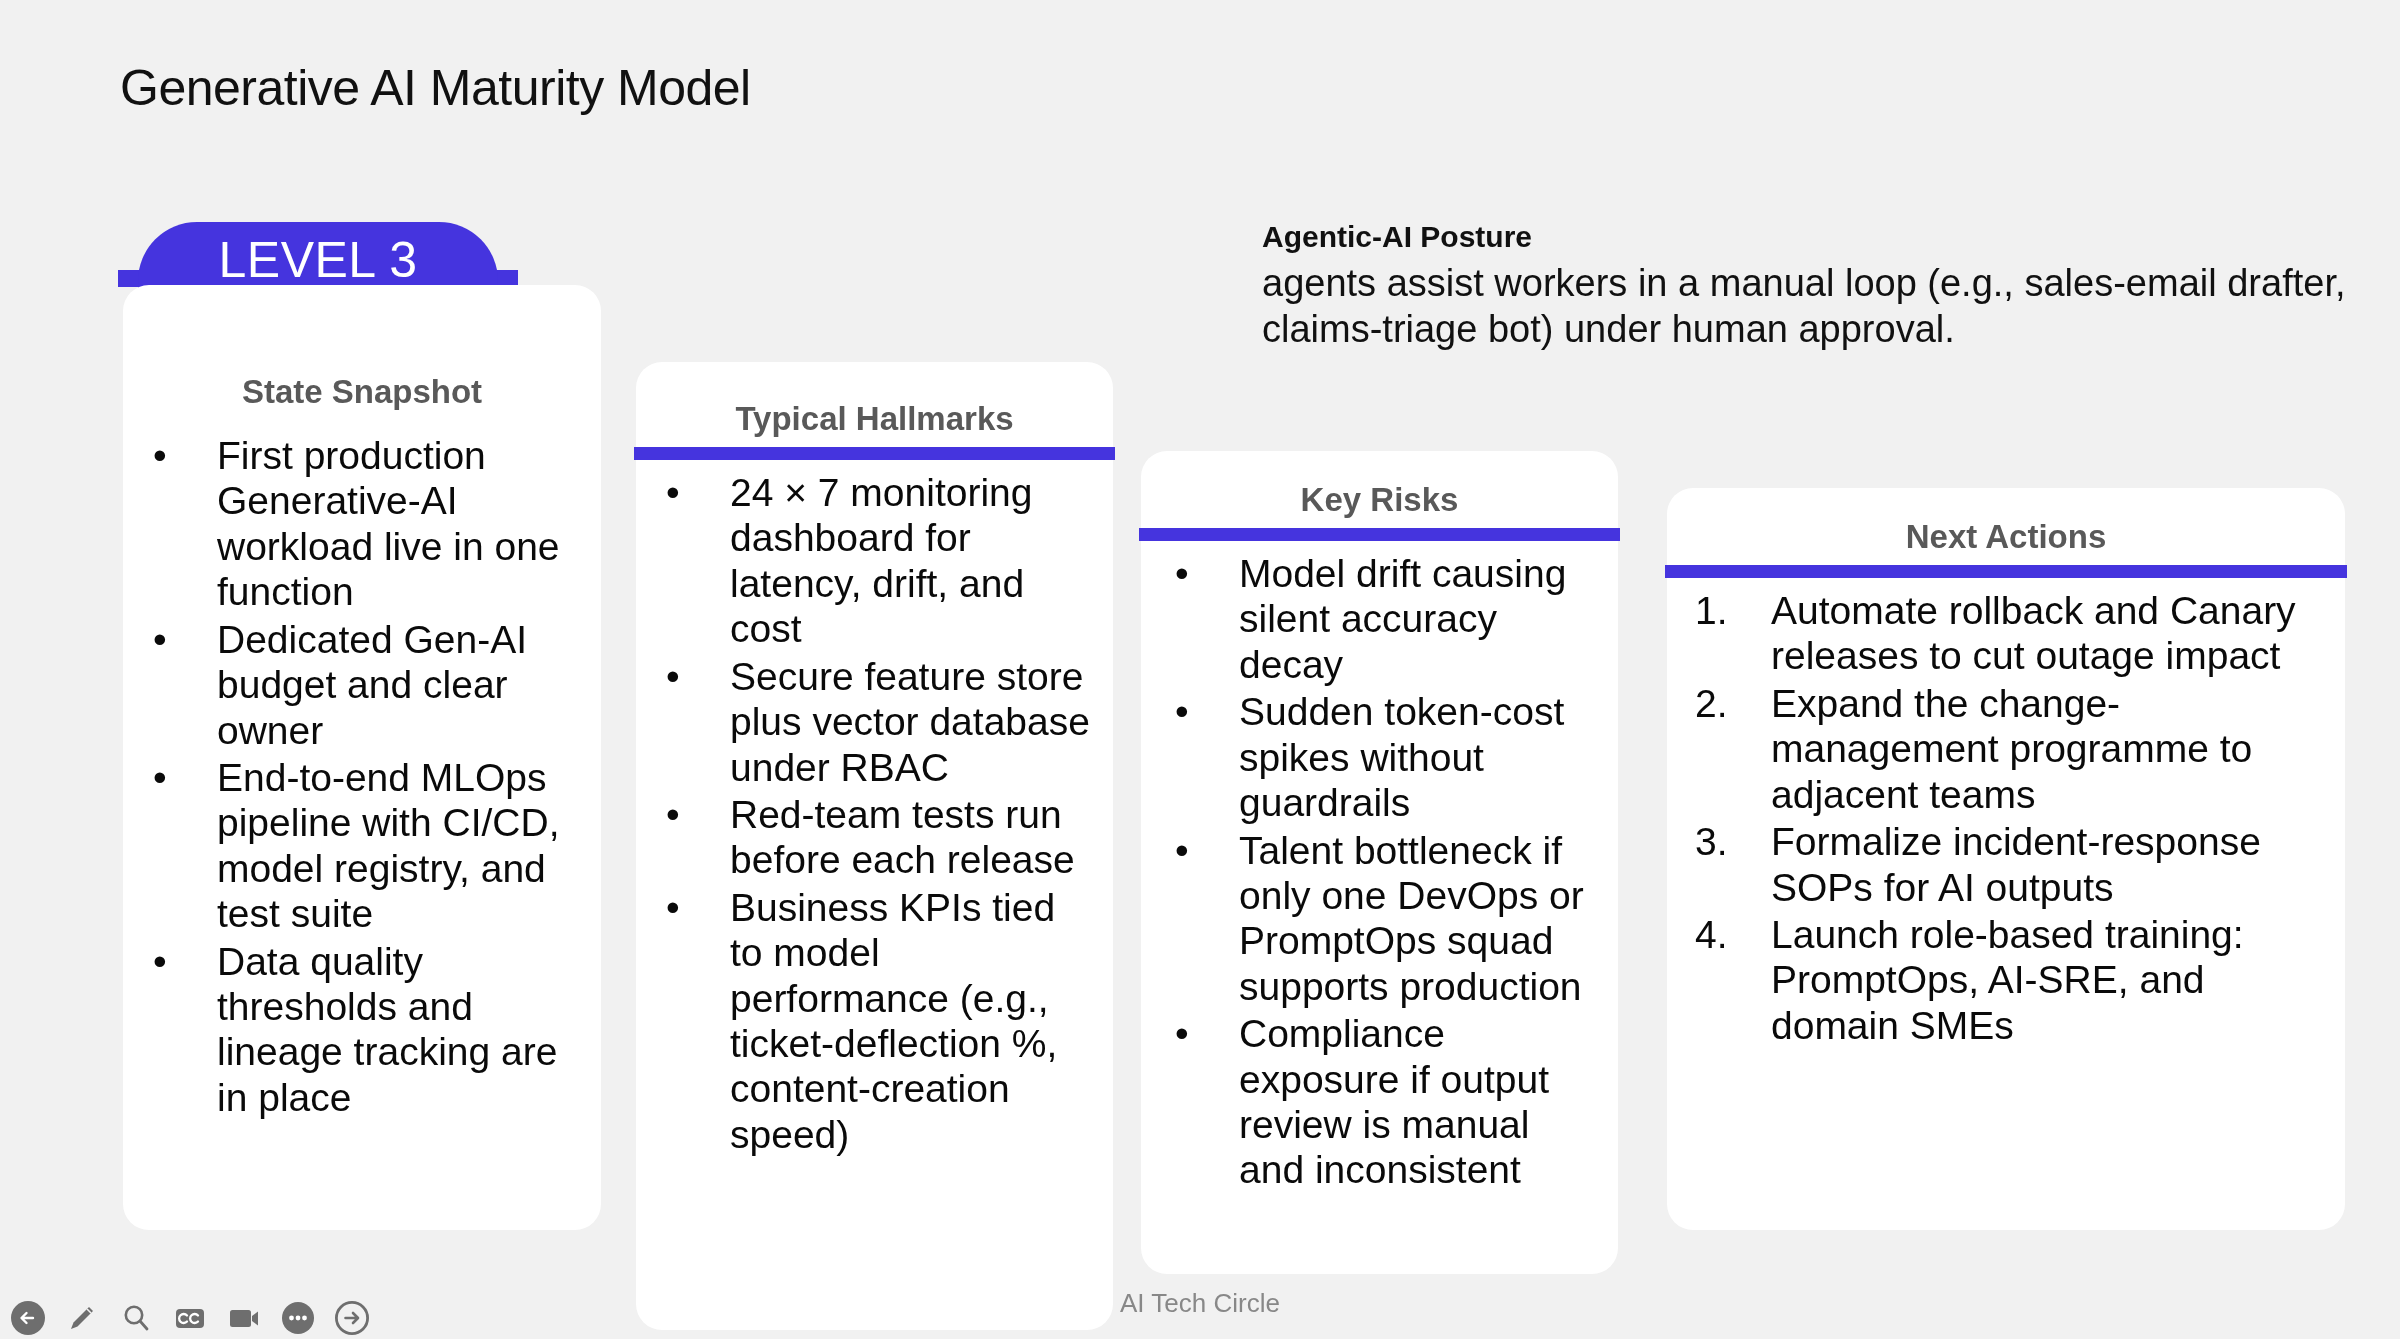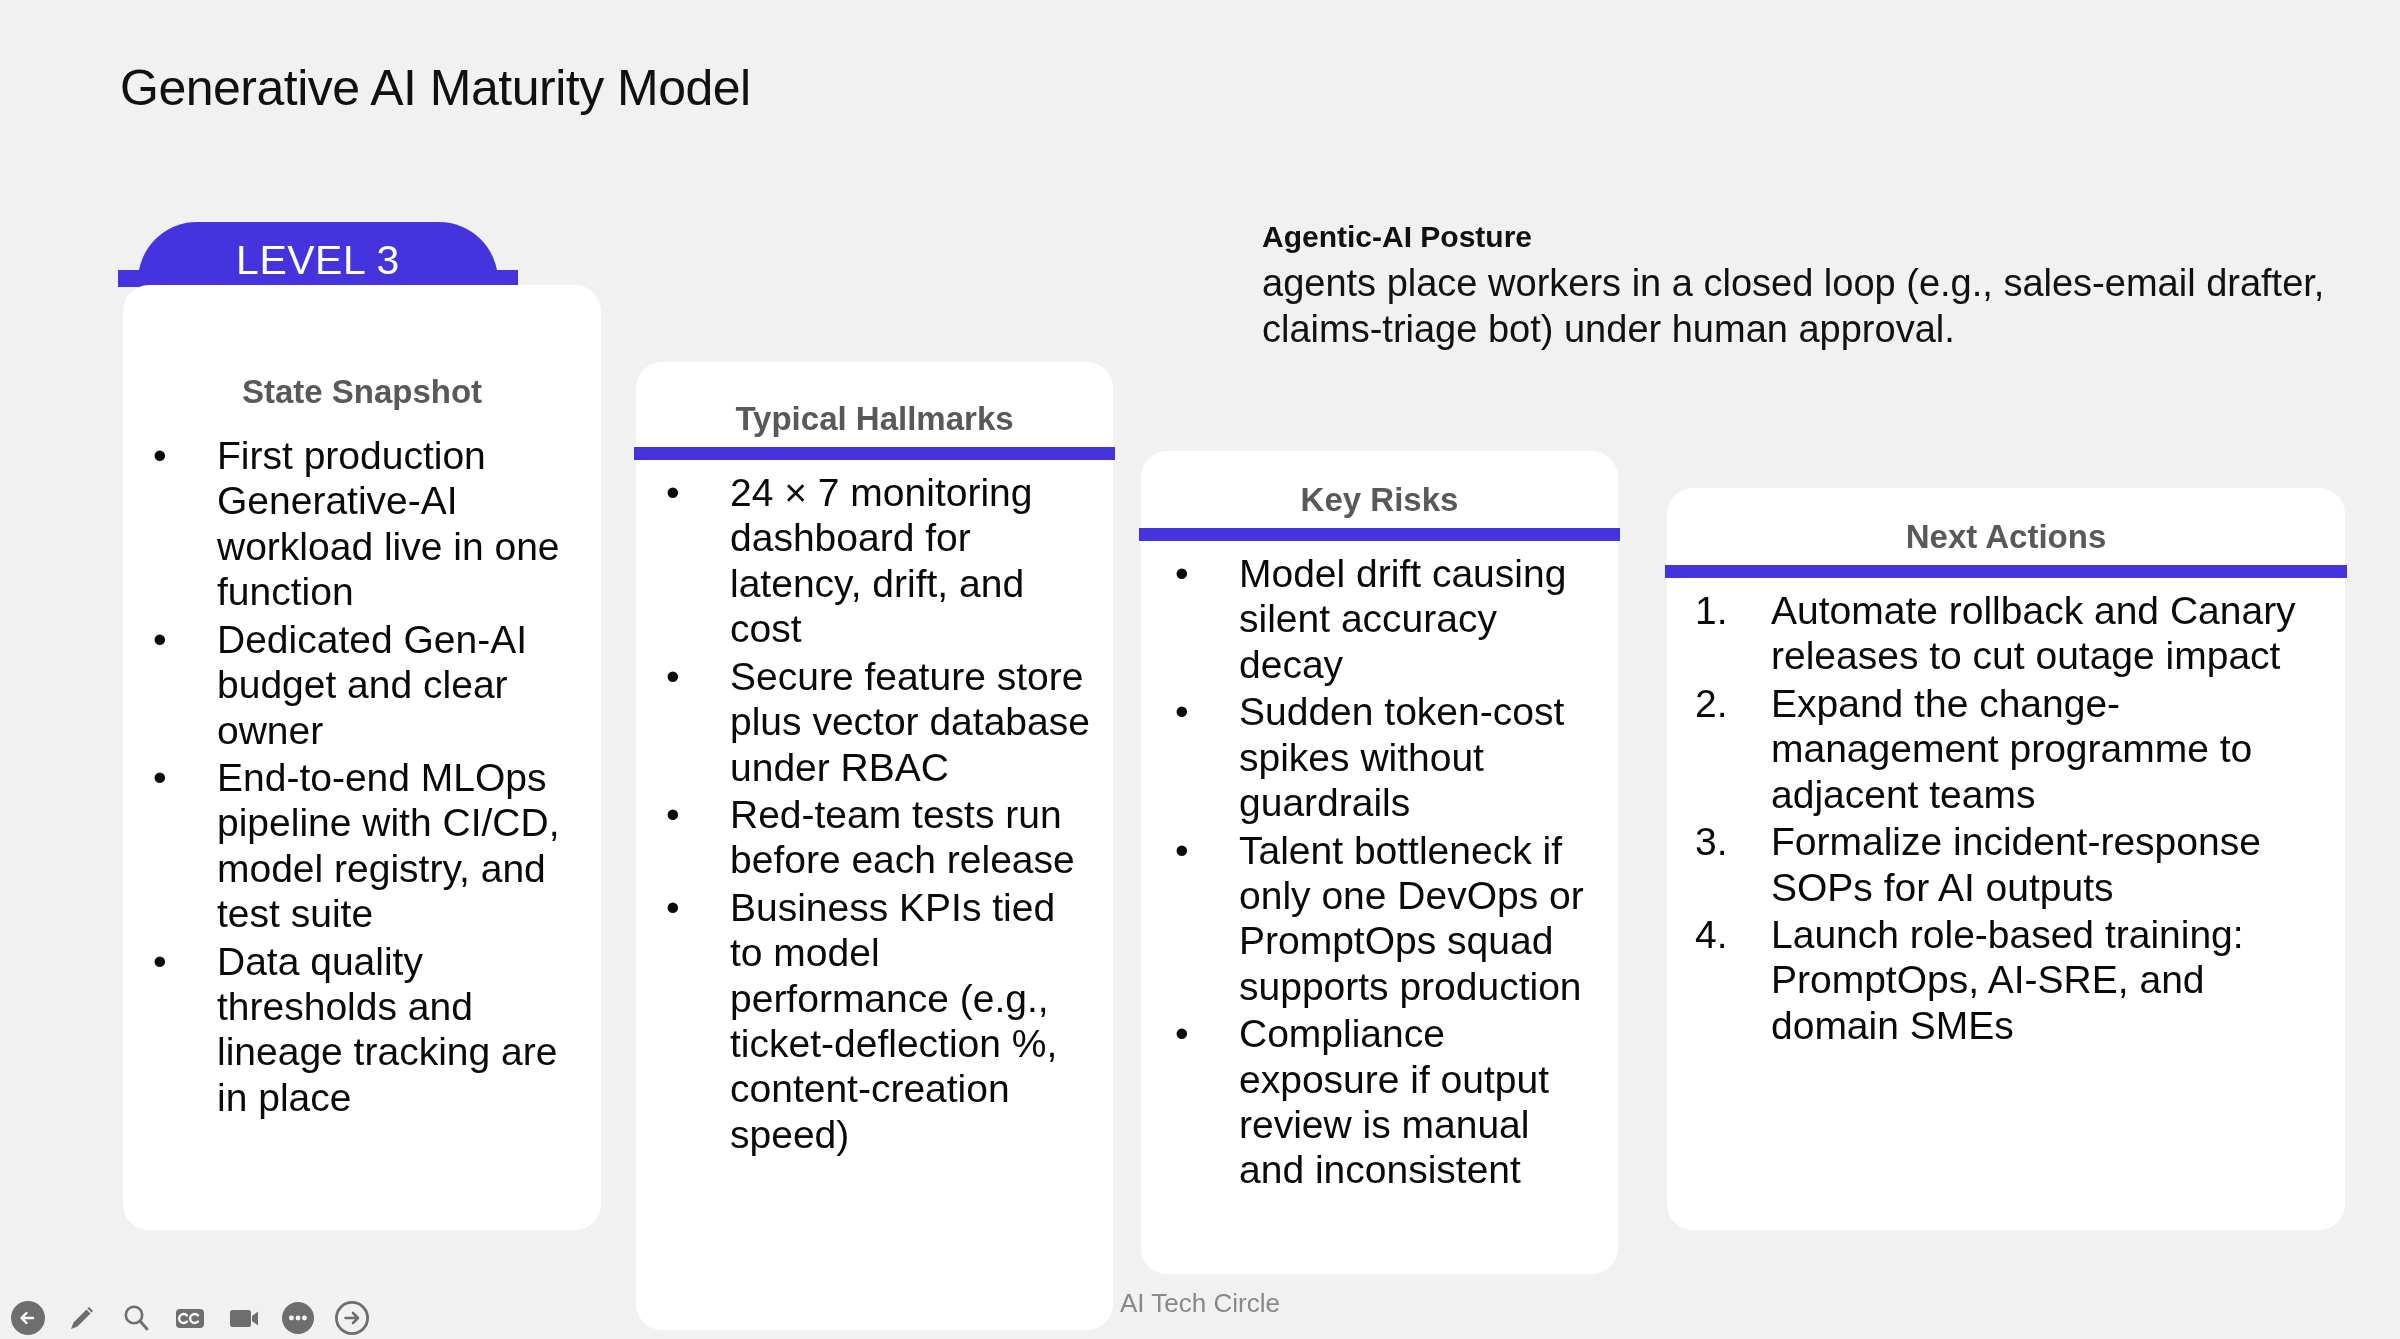--- a/index.html
+++ b/index.html
@@ -28,21 +28,21 @@
   }
   .badge-bar-right{
     position:absolute;right:0px;top:48px;width:46px;height:17px;background:#4534DE;
   }
   .level-badge{
     position:absolute;left:20px;top:0;width:360px;height:118px;
     background:#4534DE;border-radius:59px;
     display:flex;flex-direction:column;align-items:center;justify-content:center;
     color:#ffffff;box-sizing:border-box;
   }
-  .level-badge .lvl-main{font-size:41px;line-height:1.0;font-weight:400;letter-spacing:0.5px;}
+  .level-badge .lvl-main{font-size:50px;line-height:1.0;font-weight:400;letter-spacing:0.5px;}
   .level-badge .lvl-sub{font-size:33px;line-height:1.25;font-weight:400;letter-spacing:0.5px;}
 
   
   .posture{
     position:absolute;left:1262px;top:218px;width:1110px;
   }
   .posture-title{
     font-size:30px;font-weight:700;color:#111111;line-height:1.25;margin:0 0 4px 0;
   }
   .posture-body{
@@ -127,21 +127,21 @@
     <div class="badge-bar-left"></div>
     <div class="badge-bar-right"></div>
     <div class="level-badge">
       <span class="lvl-main">LEVEL 3</span>
       <span class="lvl-sub">OPERATIONAL</span>
     </div>
   </div>
 
   <div class="posture">
     <div class="posture-title">Agentic-AI Posture</div>
-    <div class="posture-body">agents place workers in a closed loop (e.g., sales-email drafter, claims-triage bot) under human approval.</div>
+    <div class="posture-body">agents assist workers in a manual loop (e.g., sales-email drafter, claims-triage bot) under human approval.</div>
   </div>
 
   <div class="card card-1">
     <div class="card-header">State Snapshot</div>
     <div class="card-body">
       <ul class="bullets">
         <li><span class="bullet-mark">•</span><span>First production Generative-AI workload live in one function</span></li>
         <li><span class="bullet-mark">•</span><span>Dedicated Gen-AI budget and clear owner</span></li>
         <li><span class="bullet-mark">•</span><span>End-to-end MLOps pipeline with CI/CD, model registry, and test suite</span></li>
         <li><span class="bullet-mark">•</span><span>Data quality thresholds and lineage tracking are in place</span></li>

